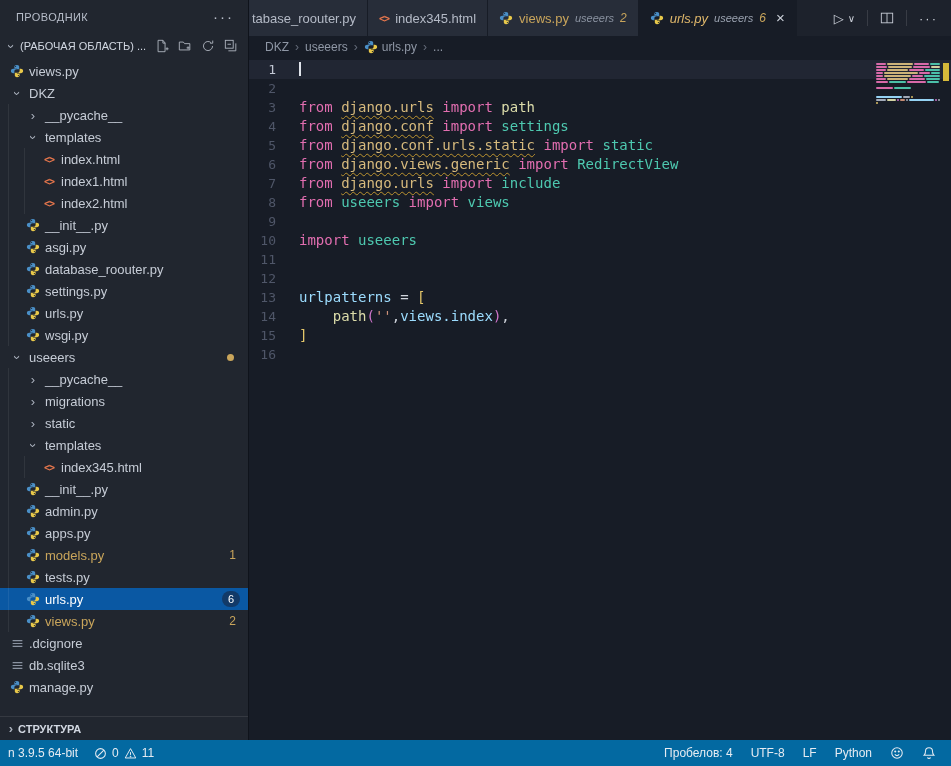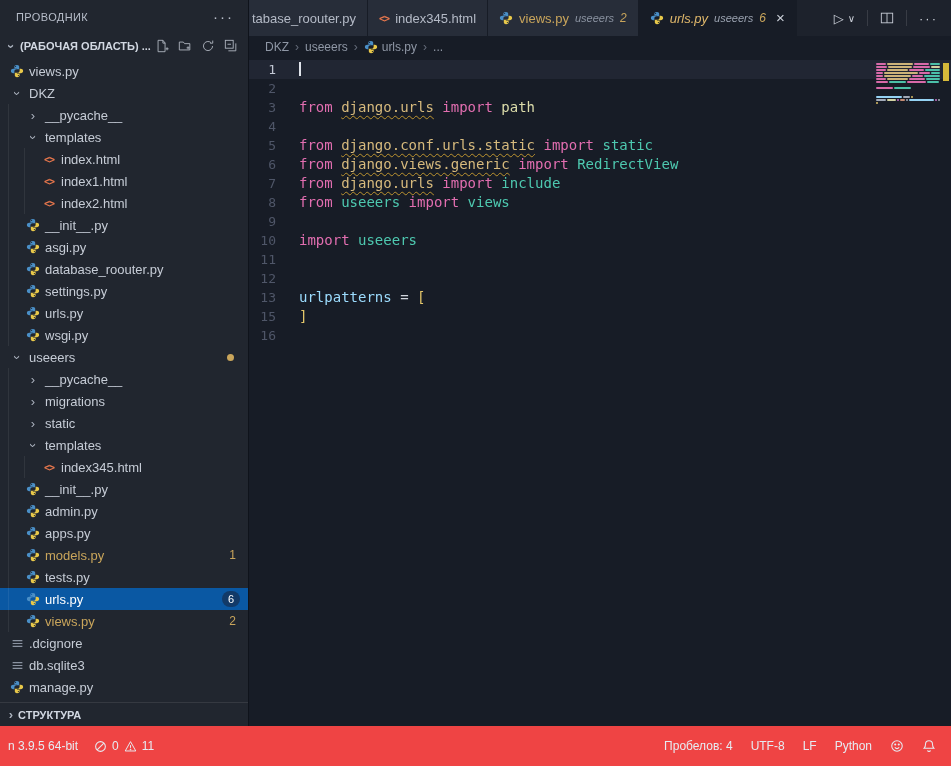--- a/index.html
+++ b/index.html
@@ -10,21 +10,21 @@
     color:#c6ccd6; font-size:13px;
   }
   .app { display:flex; flex-direction:column; width:951px; height:766px; }
   .workbench { display:flex; flex:1; min-height:0; }
 
   
   .sidebar { width:249px; flex:none; background:#21262f; display:flex; flex-direction:column; border-right:1px solid #0f131b; }
   .sidebar-title { height:34px; flex:none; display:flex; align-items:center; justify-content:space-between; padding:0 14px 0 16px; }
   .sidebar-title-label { font-size:11px; letter-spacing:.4px; color:#b7bdc9; }
   .more-dots { color:#b7bdc9; font-size:15px; letter-spacing:2px; line-height:10px; cursor:pointer; }
-  .section-header { height:24px; flex:none; display:flex; align-items:center; padding:0 6px 0 4px; color:#d2d8e2; font-weight:bold; font-size:11px; }
+  .section-header { height:24px; flex:none; display:flex; align-items:center; padding:0 6px 0 4px; color:#d2d8e2; font-weight:normal; font-size:11px; }
   .section-header .chev { margin-right:2px; }
   .ws-label { white-space:nowrap; overflow:hidden; }
   .ws-actions { margin-left:auto; display:flex; align-items:center; gap:9px; padding-right:4px; }
   .ws-actions > span { display:flex; cursor:pointer; opacity:.9; }
   .chev { display:inline-block; width:14px; text-align:center; color:#aab1bd; font-size:13px; transition:none; }
   .chev.exp { transform:rotate(90deg); }
 
   .tree { flex:1; min-height:0; overflow:hidden; position:relative; padding-top:2px; }
   .tree-row { display:flex; align-items:center; height:22px; padding-left:8px; cursor:pointer; position:relative; color:#c6ccd6; }
   .tree-row.selected { background:#0a58a3; color:#ffffff; }
@@ -80,21 +80,21 @@
   .tk-b1 { color:#e3c66a; }
   .tk-b2 { color:#d175cc; }
 
   .minimap { position:absolute; top:2px; right:11px; width:64px; opacity:.95; }
   .mm-line { height:2px; margin-bottom:1px; display:flex; gap:1px; }
   .mm-seg { height:2px; border-radius:1px; }
   .ruler { position:absolute; top:0; right:0; width:10px; height:100%; }
   .ruler-mark { position:absolute; right:2px; width:6px; height:3px; background:#d7ba3a; }
 
   
-  .statusbar { height:40px; flex:none; background:#ef4444; display:flex; align-items:center; font-size:12px; color:#e6ebf2; }
+  .statusbar { height:26px; flex:none; background:#0369a1; display:flex; align-items:center; font-size:12px; color:#e6ebf2; }
   .sb-item { display:flex; align-items:center; gap:5px; padding:0 8px; height:100%; cursor:pointer; white-space:nowrap; }
   .sb-spacer { flex:1; }
   .sb-right { display:flex; align-items:center; height:100%; padding-right:6px; }
   .sb-right .sb-item { padding:0 9px; }
   svg { display:block; }
 </style>
 </head>
 <body>
 
 <div class="app">
@@ -514,20 +514,21 @@
             </div>
             <div class="code-line">
               <span class="ln">2</span>
             </div>
             <div class="code-line">
               <span class="ln">3</span>
               <span class="lc"><span class="tk-k">from </span><span class="tk-m">django.urls</span><span class="tk-k"> import </span><span class="tk-f">path</span></span>
             </div>
             <div class="code-line">
               <span class="ln">4</span>
+              <span class="lc"><span class="tk-k">from </span><span class="tk-m">django.conf</span><span class="tk-k"> import </span><span class="tk-t">settings</span></span>
             </div>
             <div class="code-line">
               <span class="ln">5</span>
               <span class="lc"><span class="tk-k">from </span><span class="tk-m">django.conf.urls.static</span><span class="tk-k"> import </span><span class="tk-t">static</span></span>
             </div>
             <div class="code-line">
               <span class="ln">6</span>
               <span class="lc"><span class="tk-k">from </span><span class="tk-m">django.views.generic</span><span class="tk-k"> import </span><span class="tk-t">RedirectView</span></span>
             </div>
             <div class="code-line">
@@ -550,20 +551,24 @@
               <span class="ln">11</span>
               <span class="lc"></span>
             </div>
             <div class="code-line">
               <span class="ln">12</span>
               <span class="lc"></span>
             </div>
             <div class="code-line">
               <span class="ln">13</span>
               <span class="lc"><span class="tk-v">urlpatterns</span><span class="tk-p"> = </span><span class="tk-b1">[</span></span>
+            </div>
+            <div class="code-line">
+              <span class="ln">14</span>
+              <span class="lc"><span class="tk-p">    </span><span class="tk-f">path</span><span class="tk-b2">(</span><span class="tk-s">''</span><span class="tk-p">,</span><span class="tk-v">views.index</span><span class="tk-b2">)</span><span class="tk-p">,</span></span>
             </div>
             <div class="code-line">
               <span class="ln">15</span>
               <span class="lc"><span class="tk-b1">]</span></span>
             </div>
             <div class="code-line">
               <span class="ln">16</span>
               <span class="lc"></span>
             </div>
           </div>

